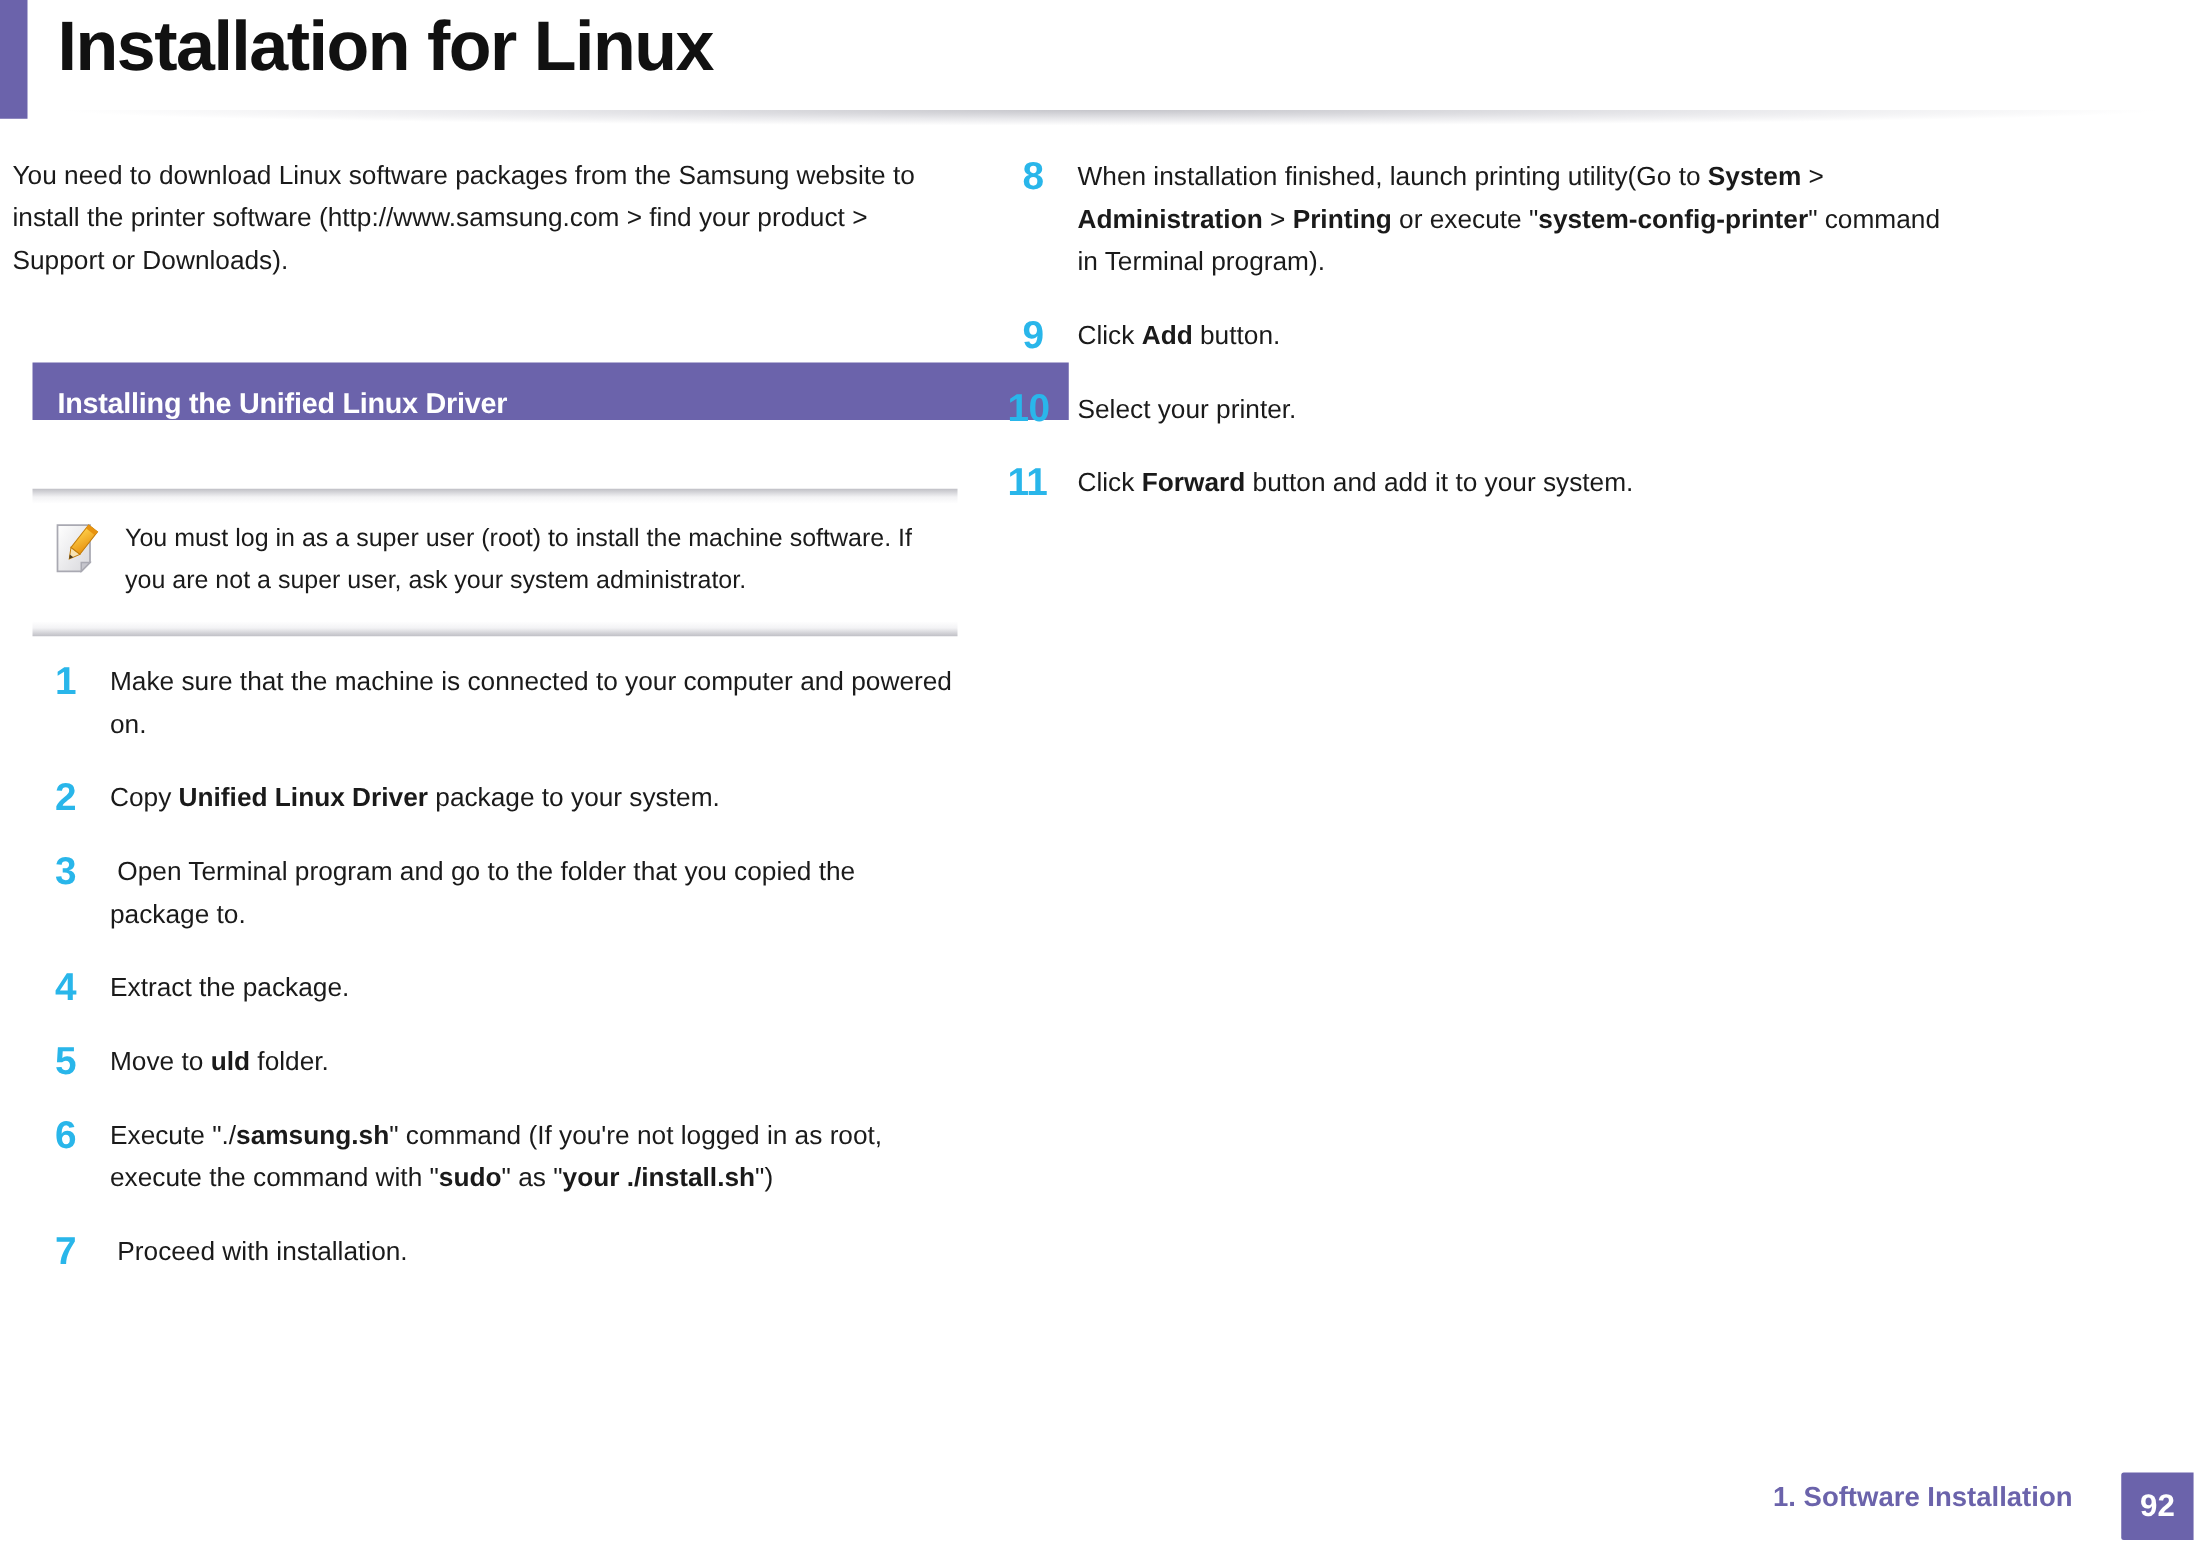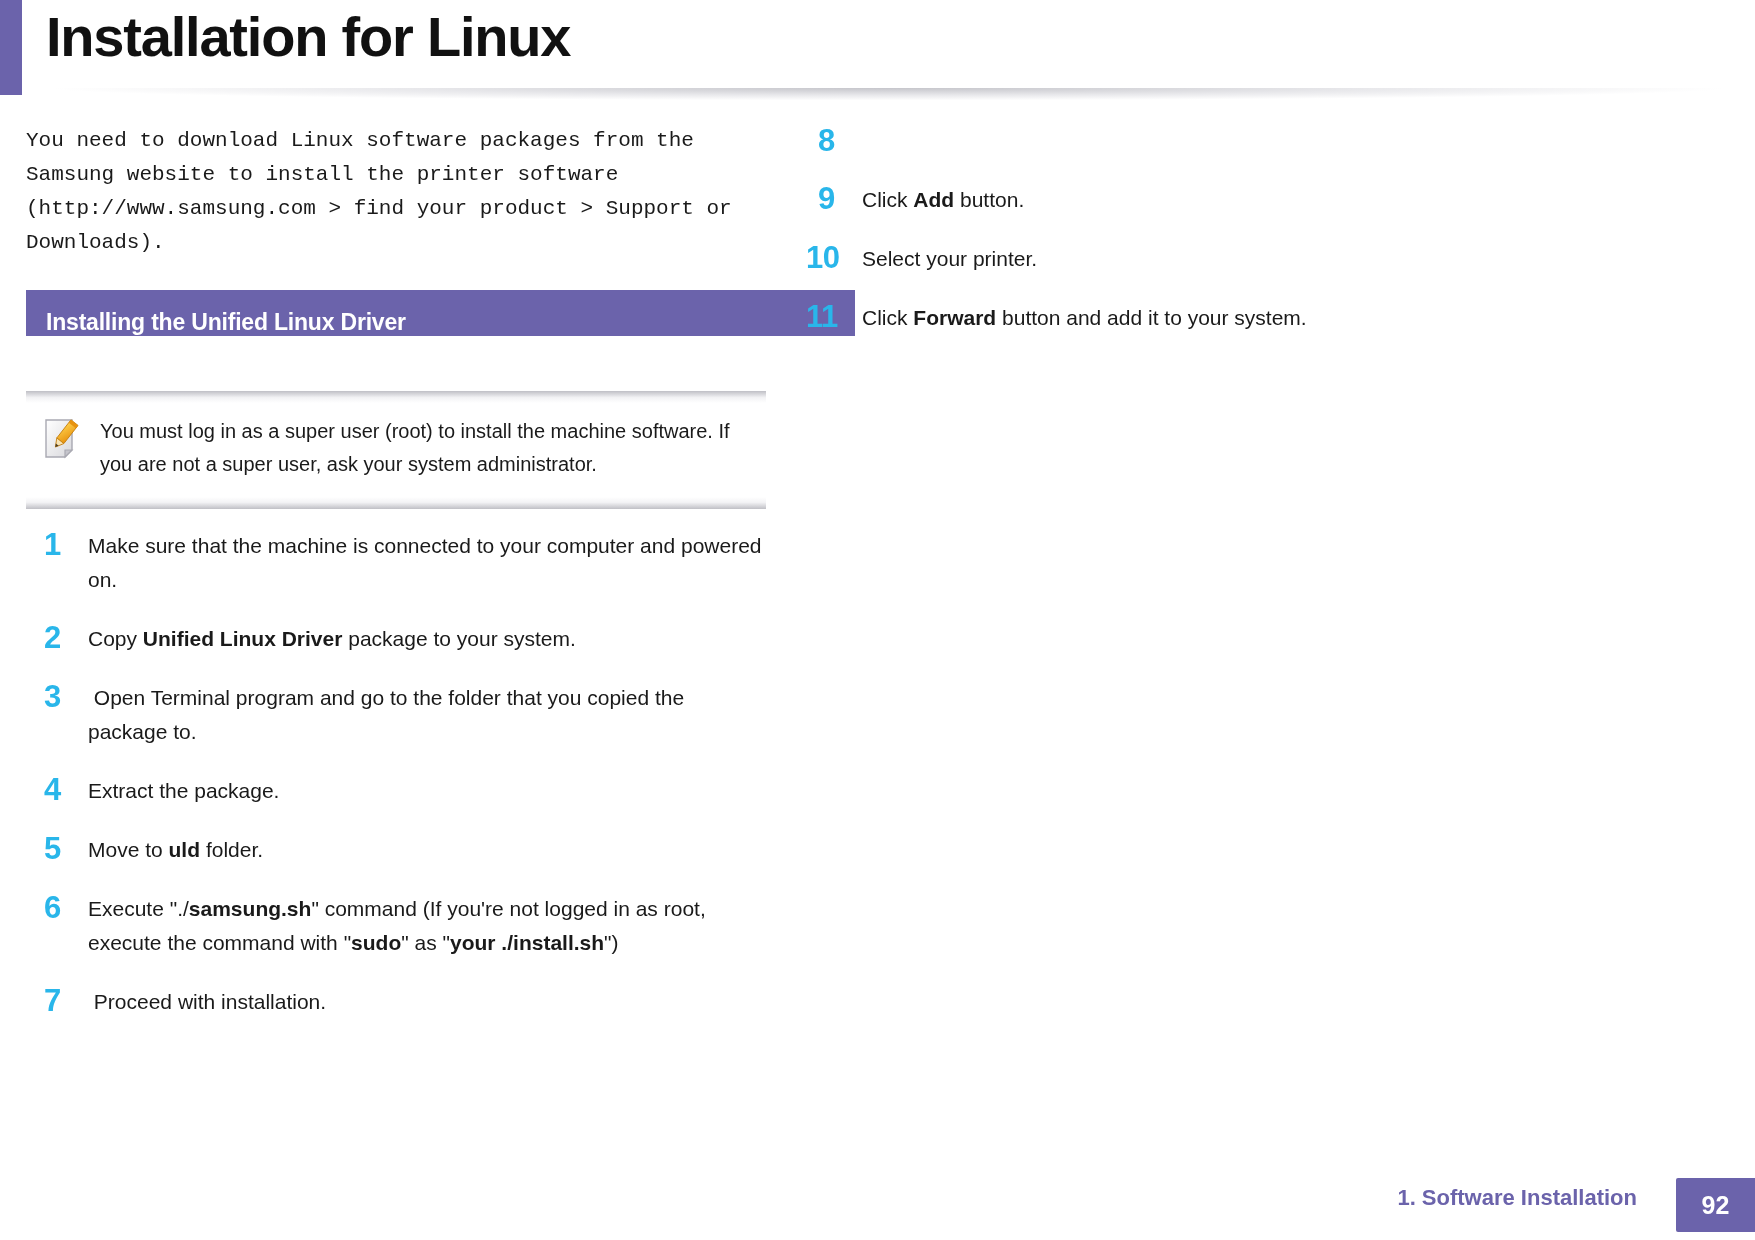--- a/index.html
+++ b/index.html
@@ -52,21 +52,21 @@
                 rgba(180,180,190,0.30) 45%,
                 rgba(255,255,255,0) 78%);
   }
 
   
   .col {
     position: absolute;
     top: 124px;
     width: 740px;
   }
-  .col-left  { left: 26px; font-family: Liberation Mono, monospace; }
+  .col-left  { left: 10px; }
 
   .intro-par {
     font-size: 21px;
     line-height: 34px;
     color: #1a1a1a;
     margin: 0;
     width: 735px;
   }
 
   
@@ -185,21 +185,21 @@
     font-weight: bold;
     padding-right: 16px;
     align-self: center;
     white-space: nowrap;
   }
   .footer-pagebox {
     background: #6b63ab;
     color: #ffffff;
     font-size: 25px;
     font-weight: bold;
-    width: 79px;
+    width: 58px;
     height: 54px;
     display: flex;
     align-items: center;
     justify-content: center;
     border-radius: 2px 0 0 2px;
     margin-bottom: -14px;
   }
 </style>
 </head>
 <body>
@@ -275,20 +275,21 @@
     </div>
     <div class="step">
       <div class="step-num">7</div>
       <div class="step-text">&nbsp;Proceed with installation.</div>
     </div>
   </div>
 
 <div class="steps steps-right">
     <div class="step">
       <div class="step-num">8</div>
+      <div class="step-text">When installation finished, launch printing utility(Go to <b>System</b> &gt; <b>Administration</b> &gt; <b>Printing</b> or execute "<b>system-config-printer</b>" command in Terminal program).</div>
     </div>
     <div class="step">
       <div class="step-num">9</div>
       <div class="step-text">Click <b>Add</b> button.</div>
     </div>
     <div class="step">
       <div class="step-num wide">10</div>
       <div class="step-text">Select your printer.</div>
     </div>
     <div class="step">

